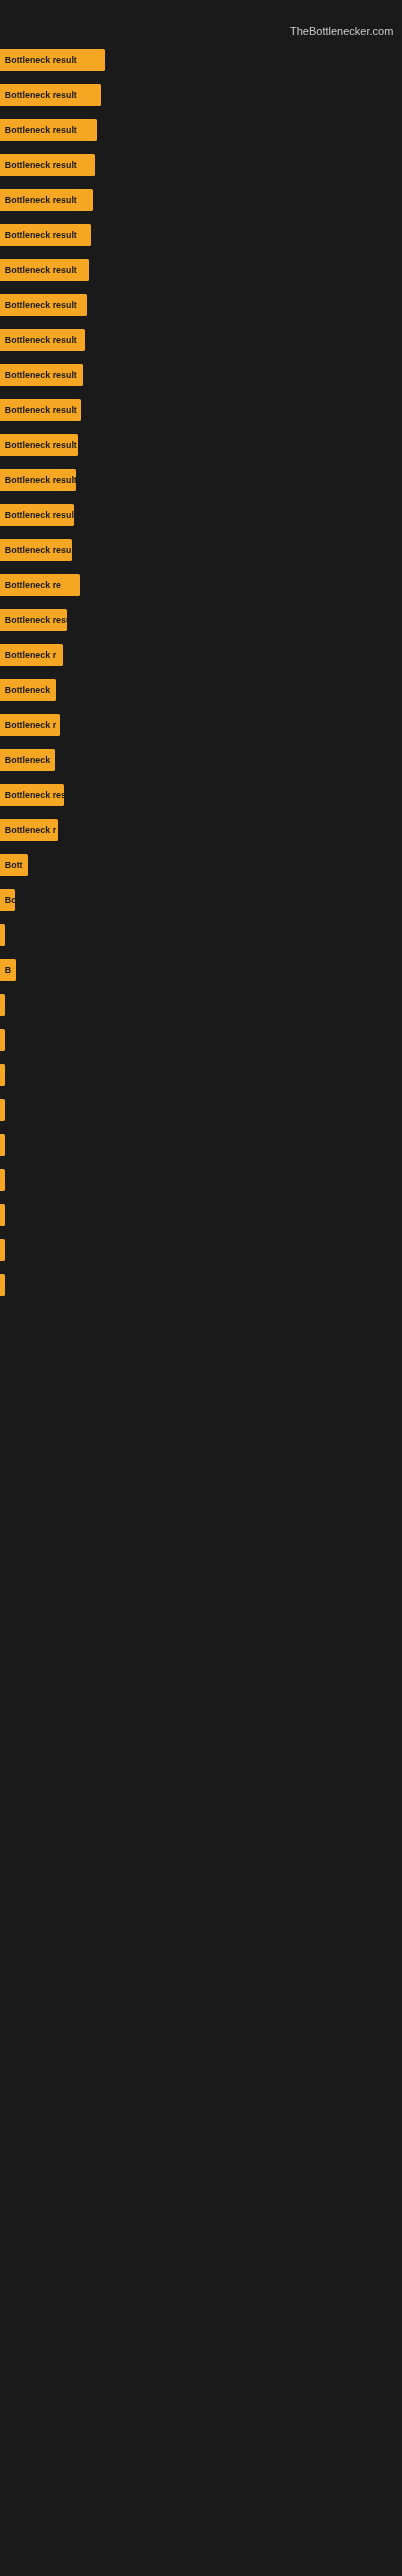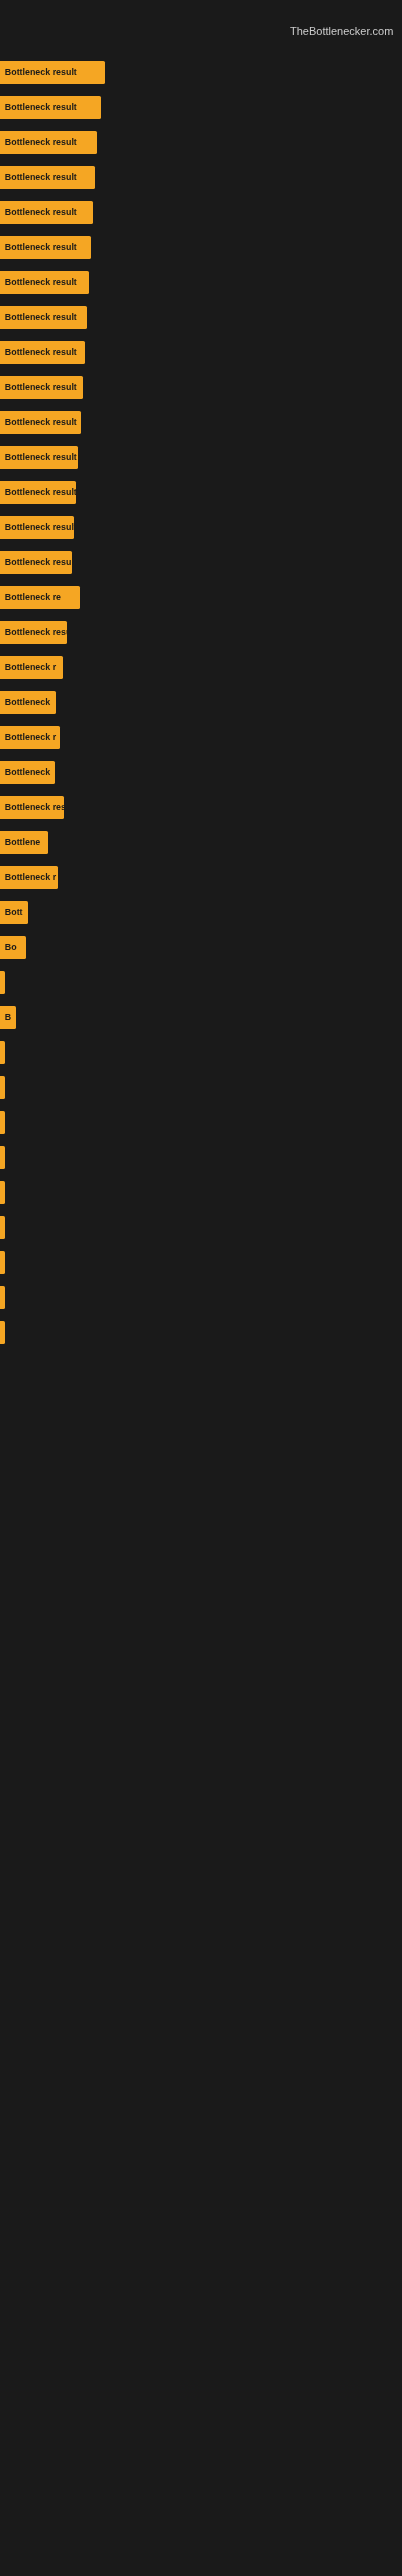--- a/index.html
+++ b/index.html
@@ -26,21 +26,21 @@
     }
 
     .bars-container {
       position: relative;
       width: 403px;
       padding-top: 8px;
     }
 
     .bar-row {
       display: flex;
-      align-items: flex-end;
+      align-items: flex-start;
       margin-bottom: 0px;
       height: 35px;
       position: relative;
     }
 
     .bar {
       height: 22.5px;
       background-color: #f5a623;
       display: flex;
       align-items: center;
@@ -120,30 +120,27 @@
     <div class="bar-row">
       <div class="bar" style="width: 60px;">Bottleneck r</div>
     </div>
     <div class="bar-row">
       <div class="bar" style="width: 55px;">Bottleneck</div>
     </div>
     <div class="bar-row">
       <div class="bar" style="width: 64px;">Bottleneck res</div>
     </div>
     <div class="bar-row">
-      <div class="bar" style="width: 48px;">Bottlene</div>
-    </div>
-    <div class="bar-row">
       <div class="bar" style="width: 58px;">Bottleneck r</div>
     </div>
     <div class="bar-row">
       <div class="bar" style="width: 28px;">Bott</div>
     </div>
     <div class="bar-row">
-      <div class="bar" style="width: 26px;">Bo</div>
+      <div class="bar" style="width: 15px;">Bo</div>
     </div>
     <div class="bar-row">
       <div class="bar" style="width: 4.8px;"></div>
     </div>
     <div class="bar-row">
       <div class="bar" style="width: 16px;">B</div>
     </div>
     <div class="bar-row">
       <div class="bar" style="width: 4px;"></div>
     </div>

